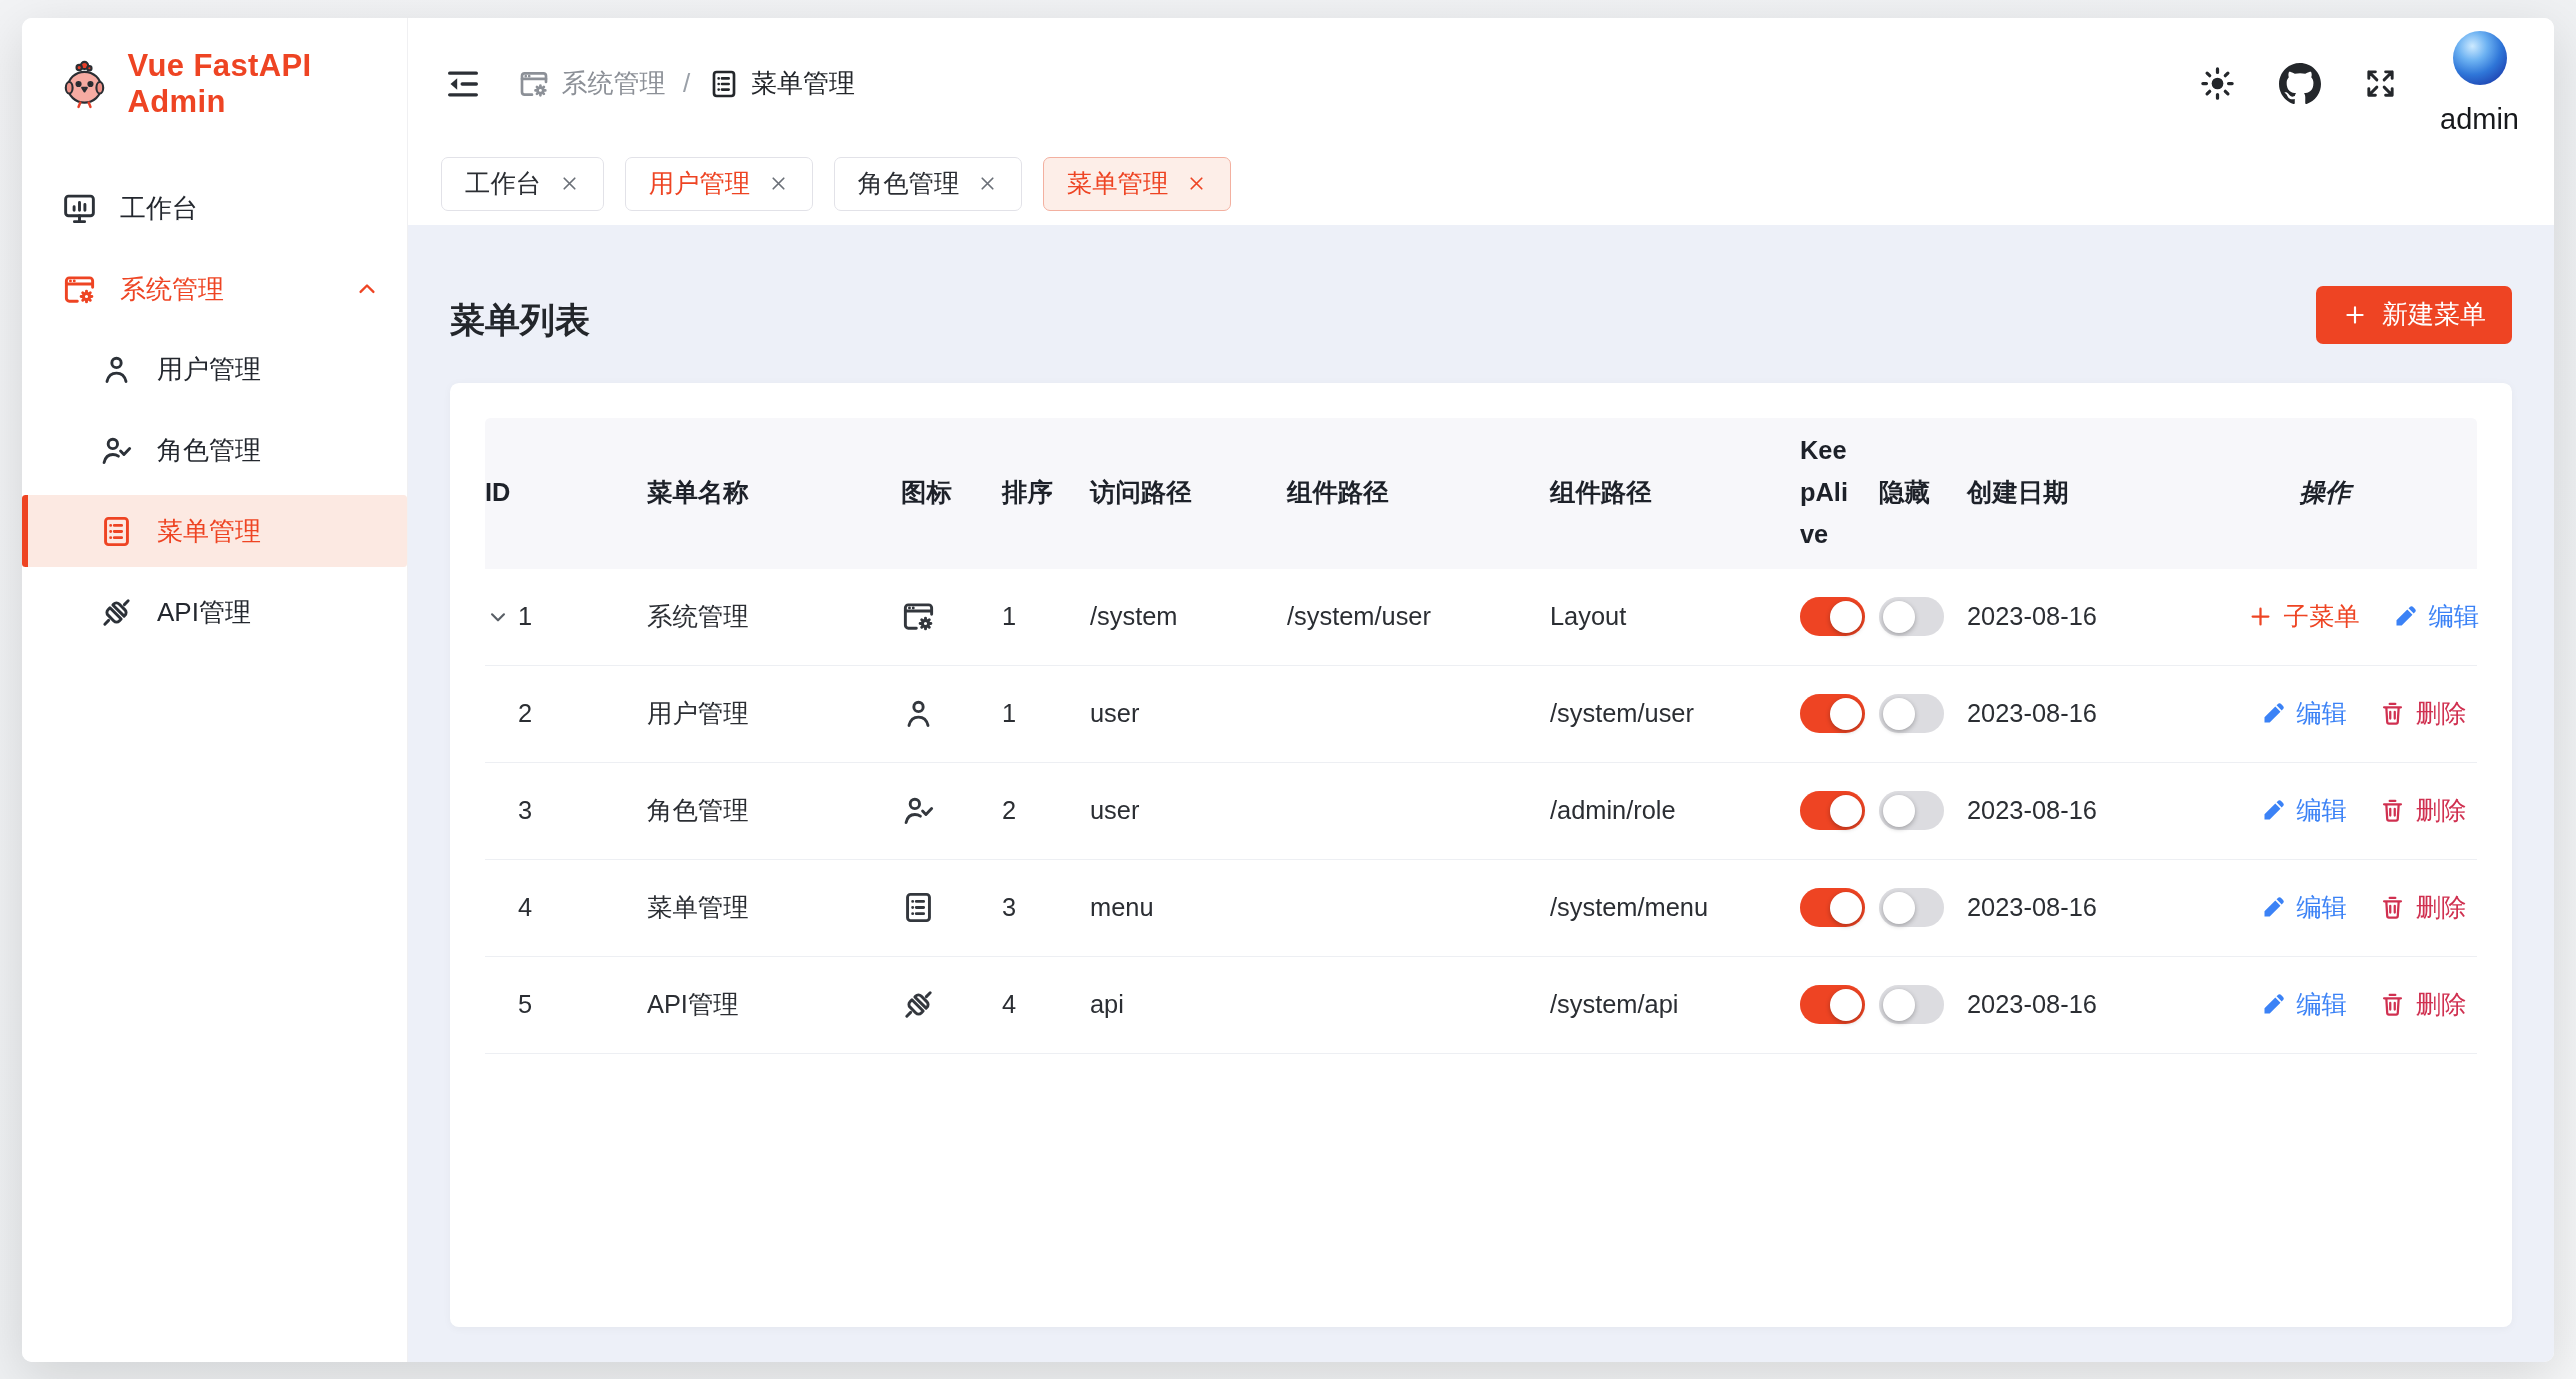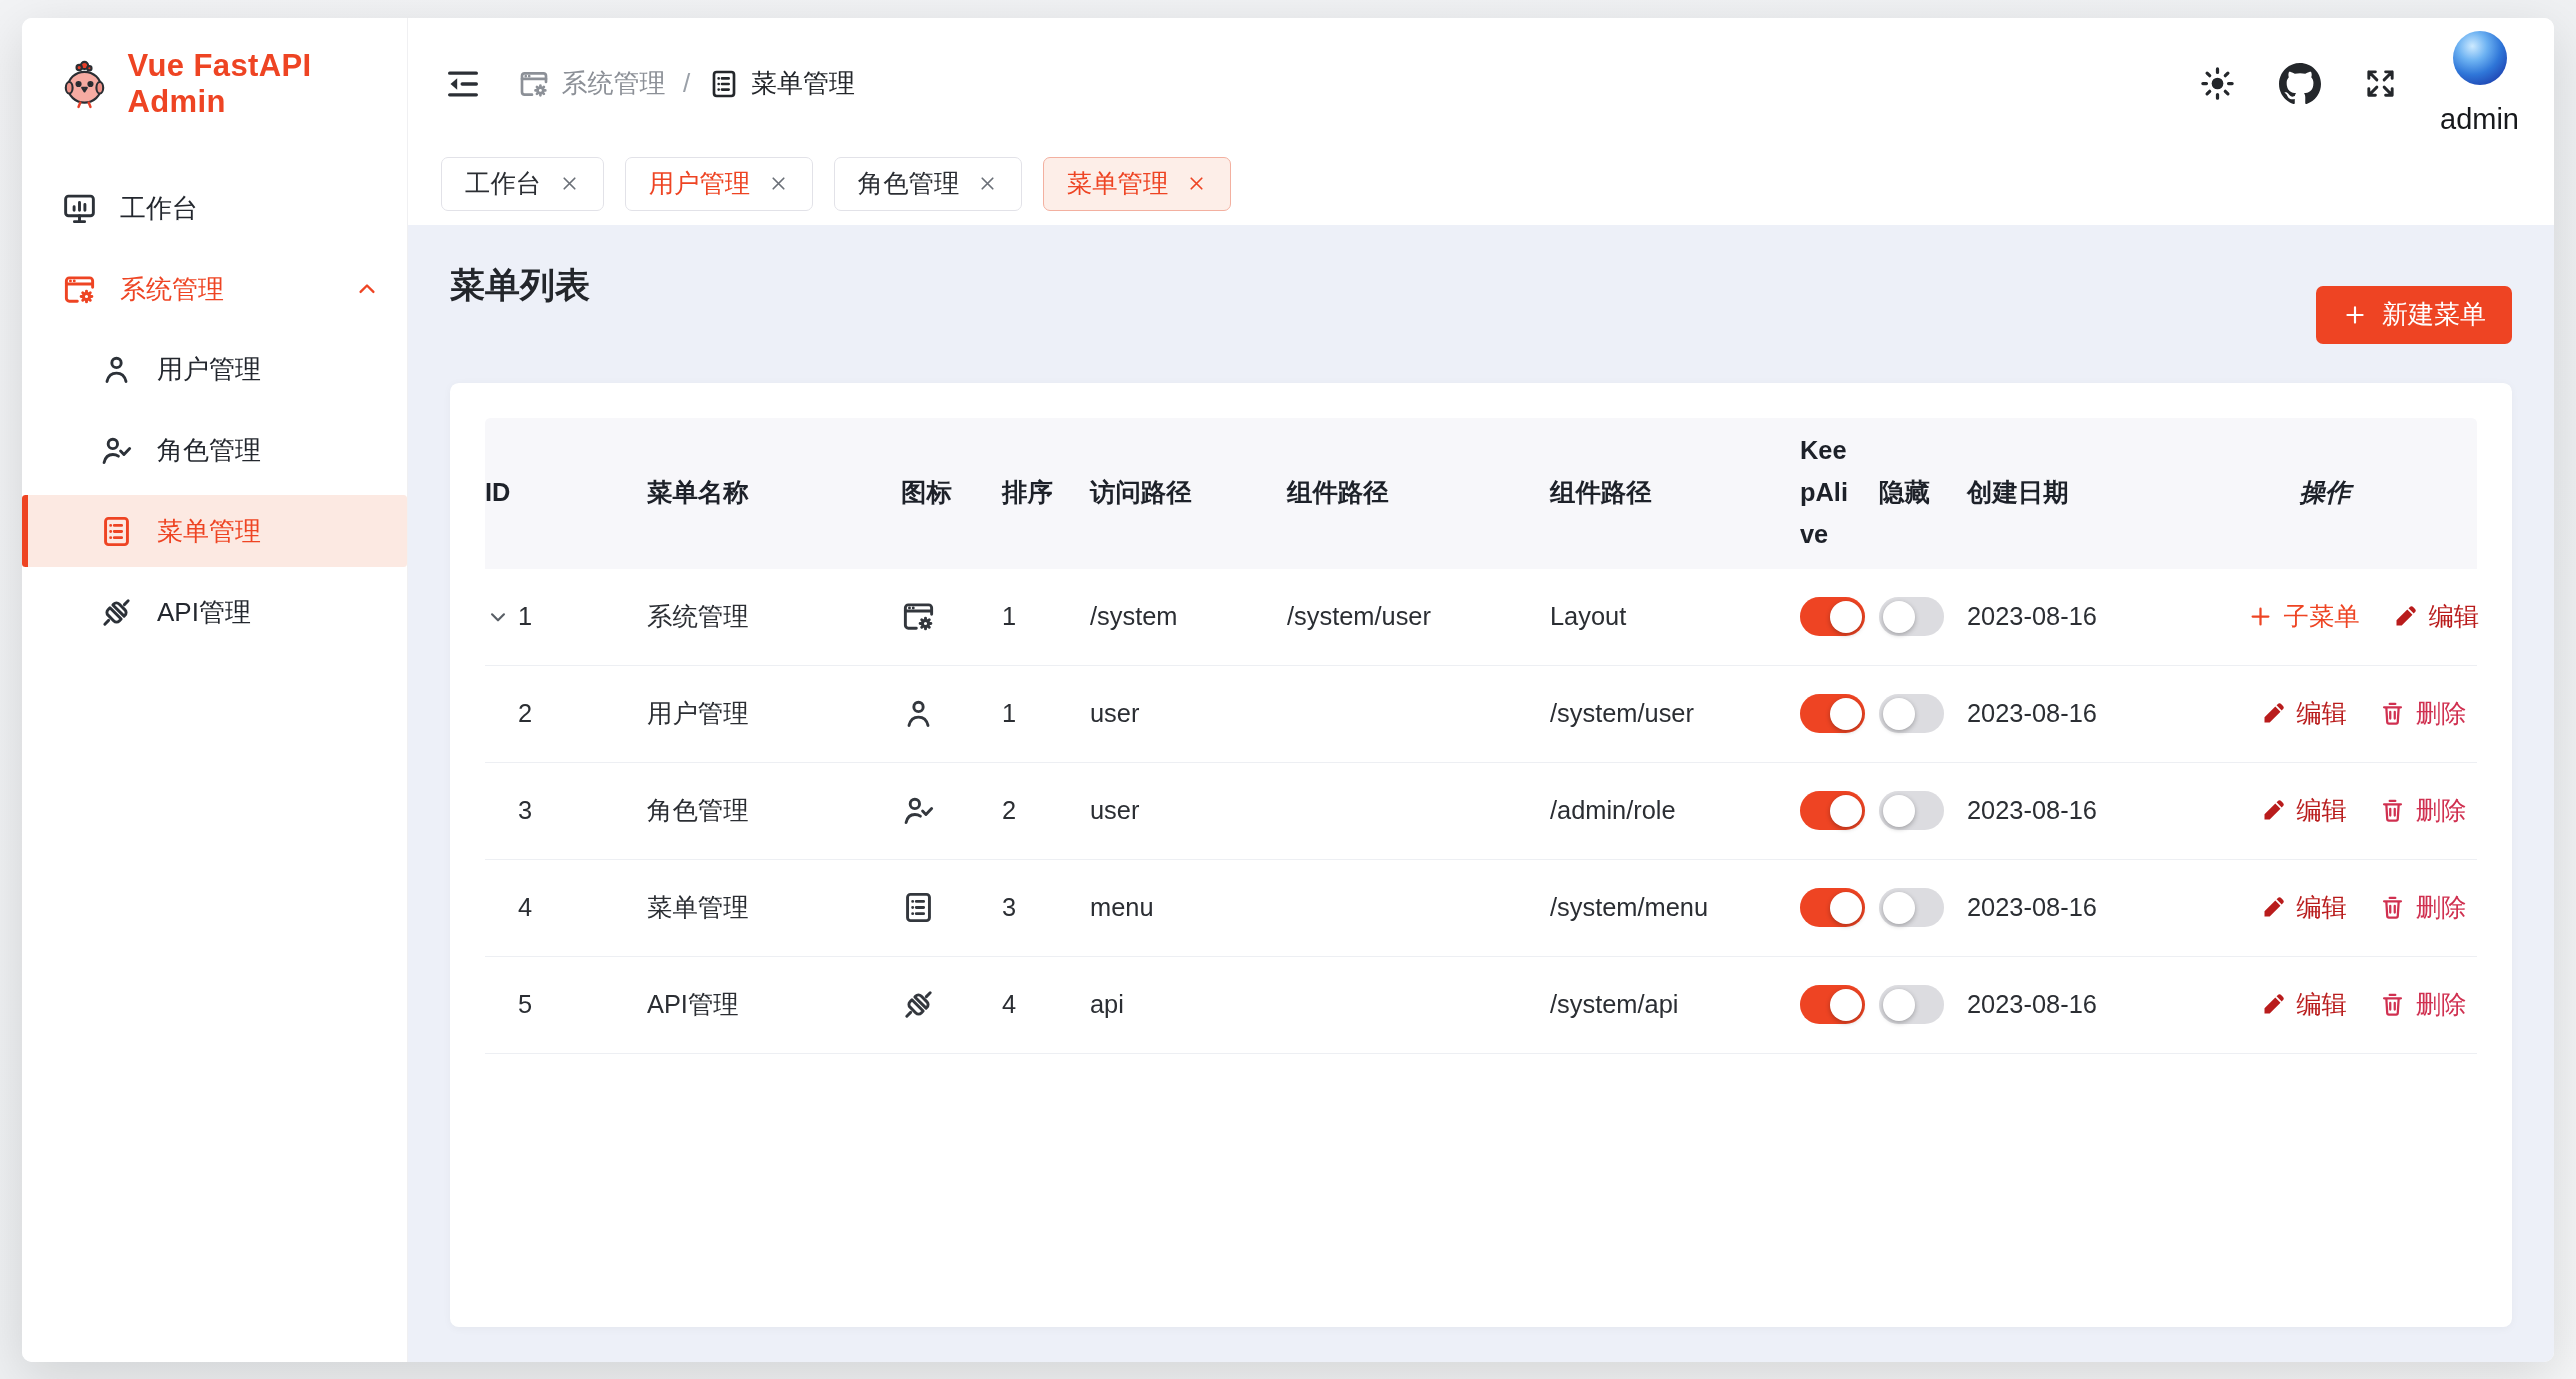--- a/index.html
+++ b/index.html
@@ -56,21 +56,21 @@
   .username { font-size:29px; color:#17191c; }
 
   .tabs-row { background:#fff; padding:7px 33px 14px; display:flex; gap:21px; }
   .tab { display:flex; align-items:center; gap:17.5px; height:54px; padding:0 23px; border:1.8px solid #e2e2e8; border-radius:7px; background:#fff; font-size:25.4px; color:#2b2e33; cursor:pointer; }
   .tab .close { width:21px; height:21px; color:#6b7078; cursor:pointer; }
   .tab.highlight { color:#ee4423; }
   .tab.active { background:#fdeee8; border-color:#f3b0a0; color:#ee4423; }
   .tab.active .close { color:#ee4423; }
 
   .content { flex:1; background:#edf0f8; padding:37px 42px 35px; display:flex; flex-direction:column; min-height:0; }
-  .content-head { display:flex; align-items:flex-start; justify-content:space-between; margin-bottom:39px; }
+  .content-head { display:flex; align-items:flex-end; justify-content:space-between; margin-bottom:39px; }
   .page-title { font-size:35px; font-weight:600; color:#23262b; }
   .create-btn { display:flex; align-items:center; gap:14px; background:#ee4423; color:#fff; border:none; height:58px; padding:0 26px; border-radius:7px; font-size:26px; cursor:pointer; font-family:inherit;margin-top:24px; }
   .create-btn .b-icon { width:26px; height:26px; color:#fff; }
 
   .card { flex:1; background:#fff; border-radius:8.8px; box-shadow:0 1.8px 8.8px rgba(0,0,0,.04); padding:35px; overflow:hidden; }
 
   .grid-row { display:grid; grid-template-columns:162px 254px 101px 88px 197px 263px 250px 79px 88px 250px 1fr; align-items:center; }
   .thead { background:#f7f7fa; border-radius:5.3px 5.3px 0 0; min-height:151px; }
   .th { font-size:25.4px; font-weight:700; color:#1d2129; padding-right:23px; line-height:1.65; word-break:break-all; }
   .th.actions-h { text-align:center; padding-right:44px;font-style:italic; }
@@ -82,21 +82,21 @@
   .tr.child .td-id { padding-left:33px; }
   .cell-icon { width:35px; height:35px; color:#33373d; }
   .switch { display:inline-block; width:65px; height:39px; border-radius:19.3px; position:relative; background:#dcdce0; cursor:pointer; flex:0 0 65px; }
   .switch.on { background:#ee4423; }
   .switch::after { content:''; position:absolute; top:3.5px; left:3.5px; width:32px; height:32px; border-radius:50%; background:#fff; box-shadow:0 1.8px 5.3px rgba(0,0,0,.28); }
   .switch.on::after { left:auto; right:3.5px; }
   .td-actions { justify-content:center; padding-right:0; }
   .action { display:inline-flex; align-items:center; gap:9.7px; margin-left:32px; cursor:pointer; white-space:nowrap; }
   .action .a-icon { width:27px; height:27px; }
   .action.submenu { color:#ee4423; }
-  .action.edit { color:#b91c1c; }
+  .action.edit { color:#3b82f6; }
   .action.delete { color:#d03050; }
 </style>
 </head>
 <body>
 
 <div class="app">
 
   <aside class="sidebar">
     <div class="logo-row">
       <span class="logo-icon">

